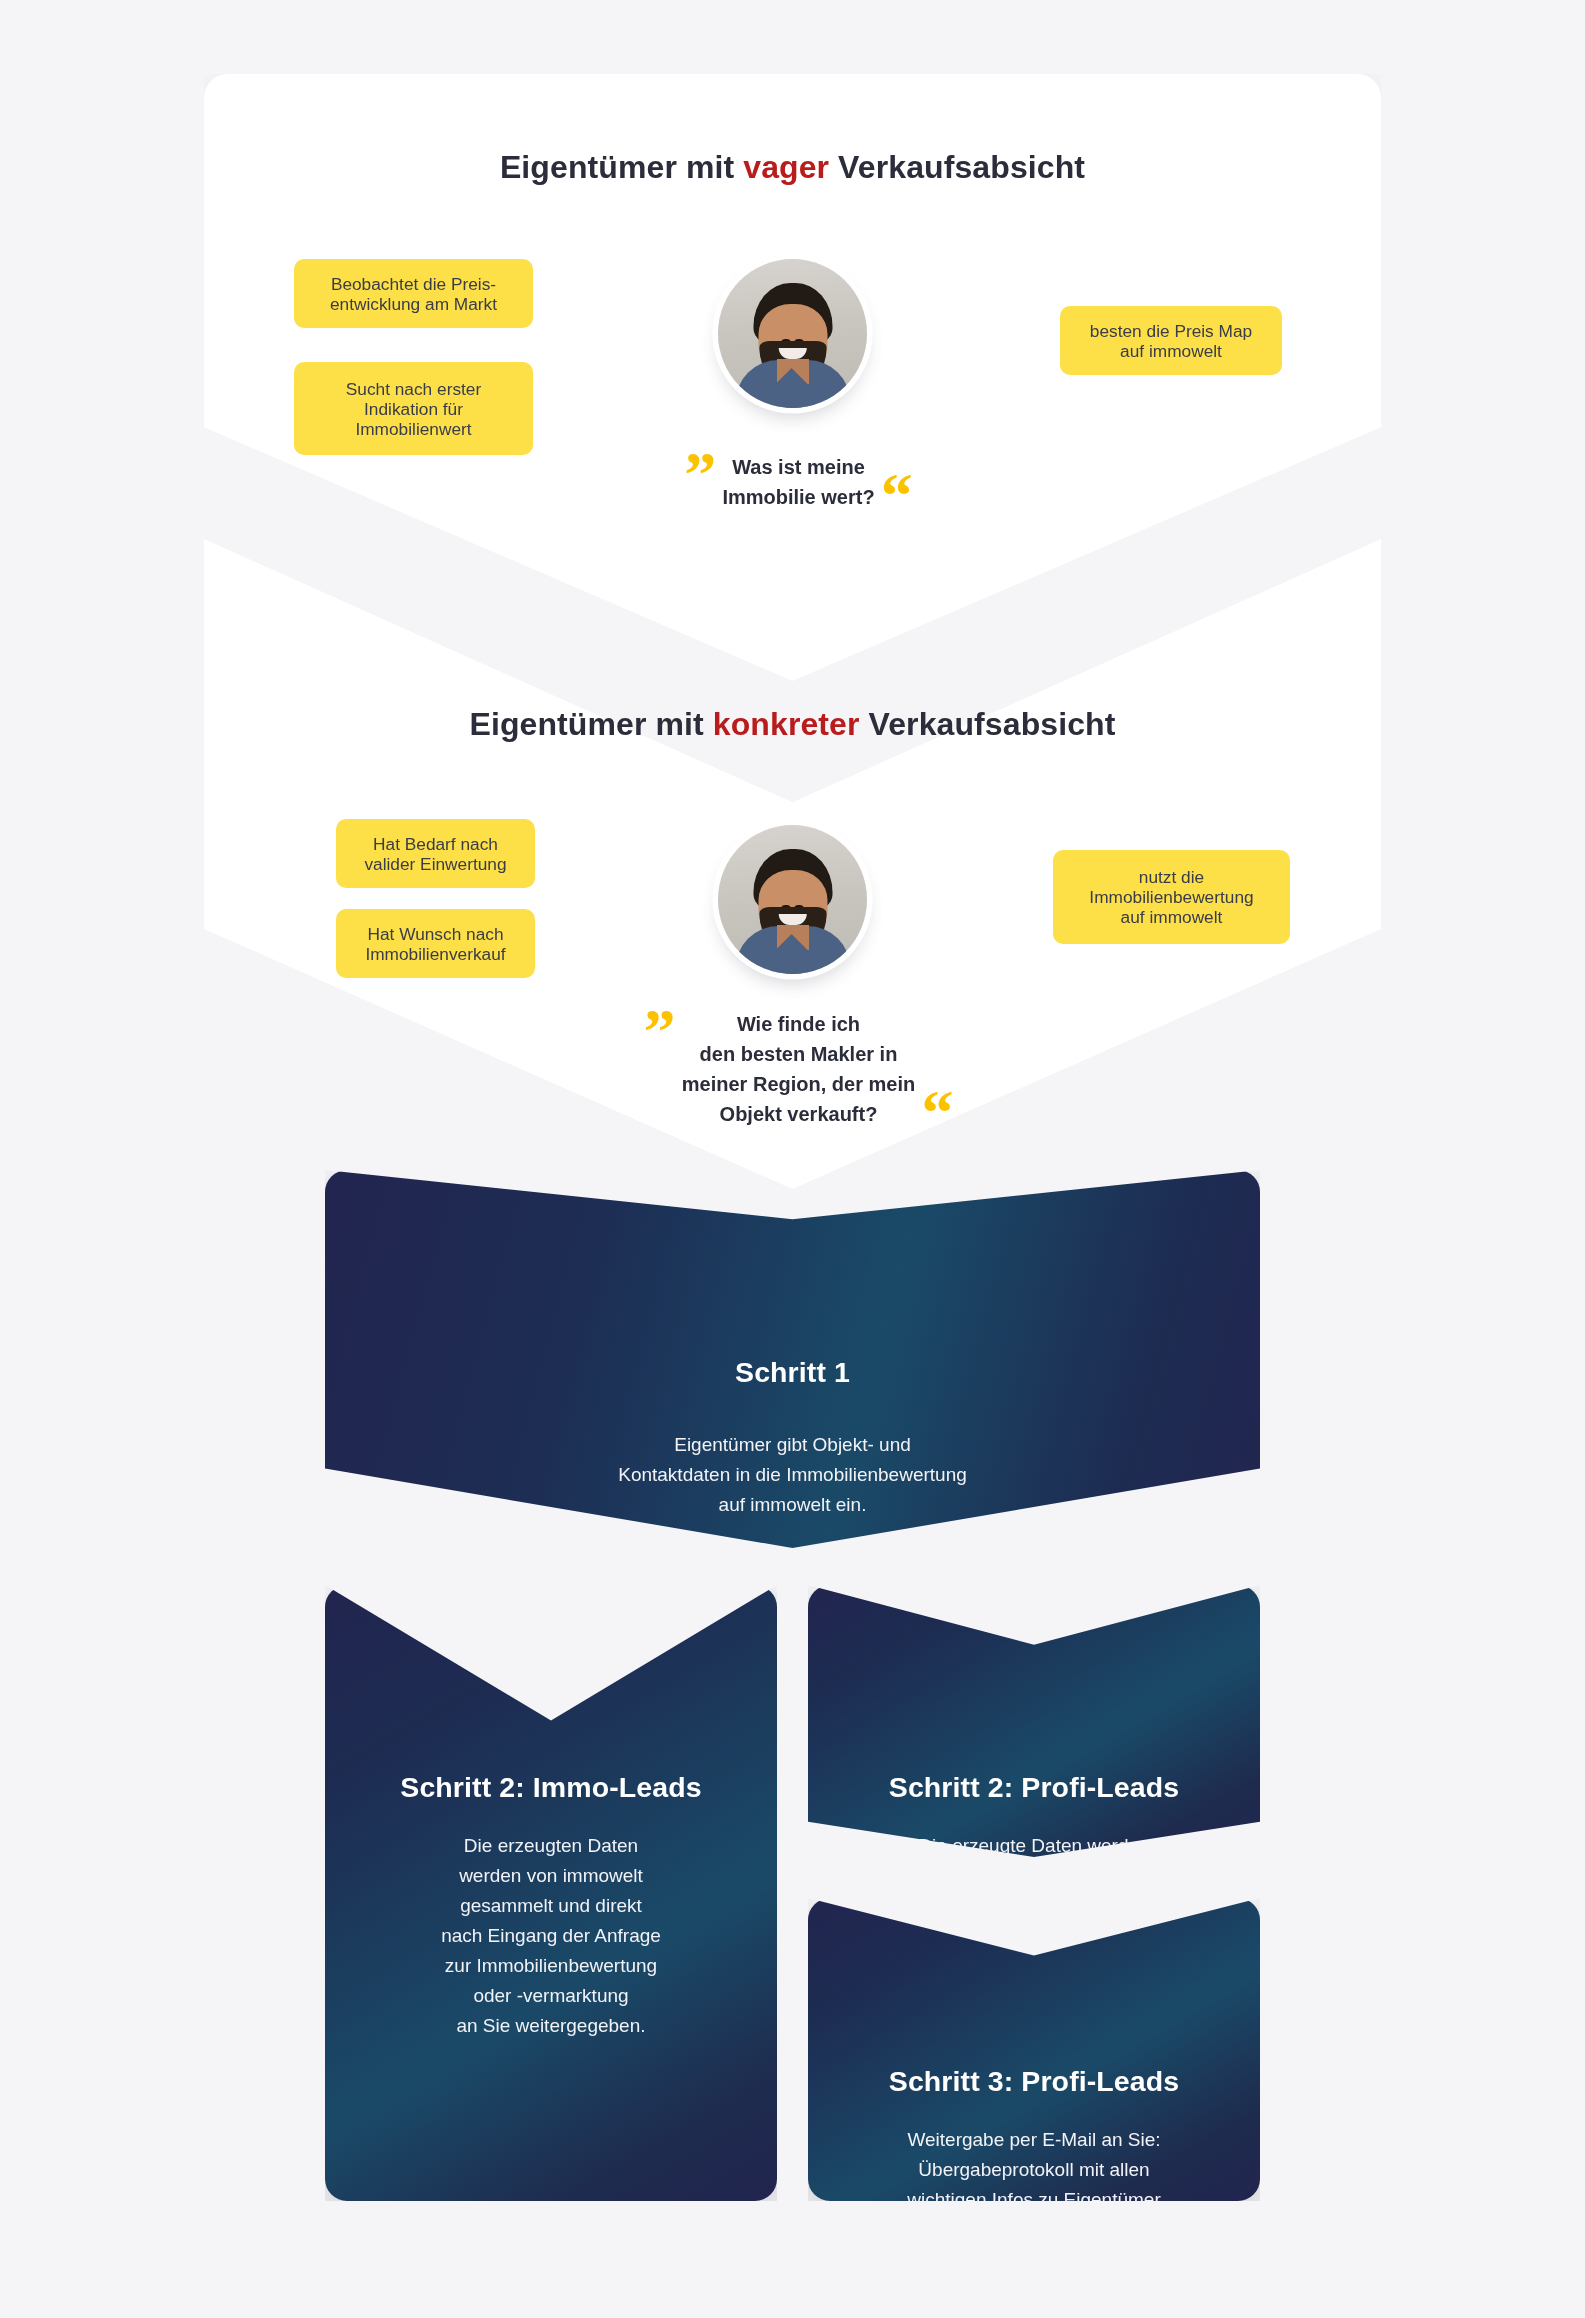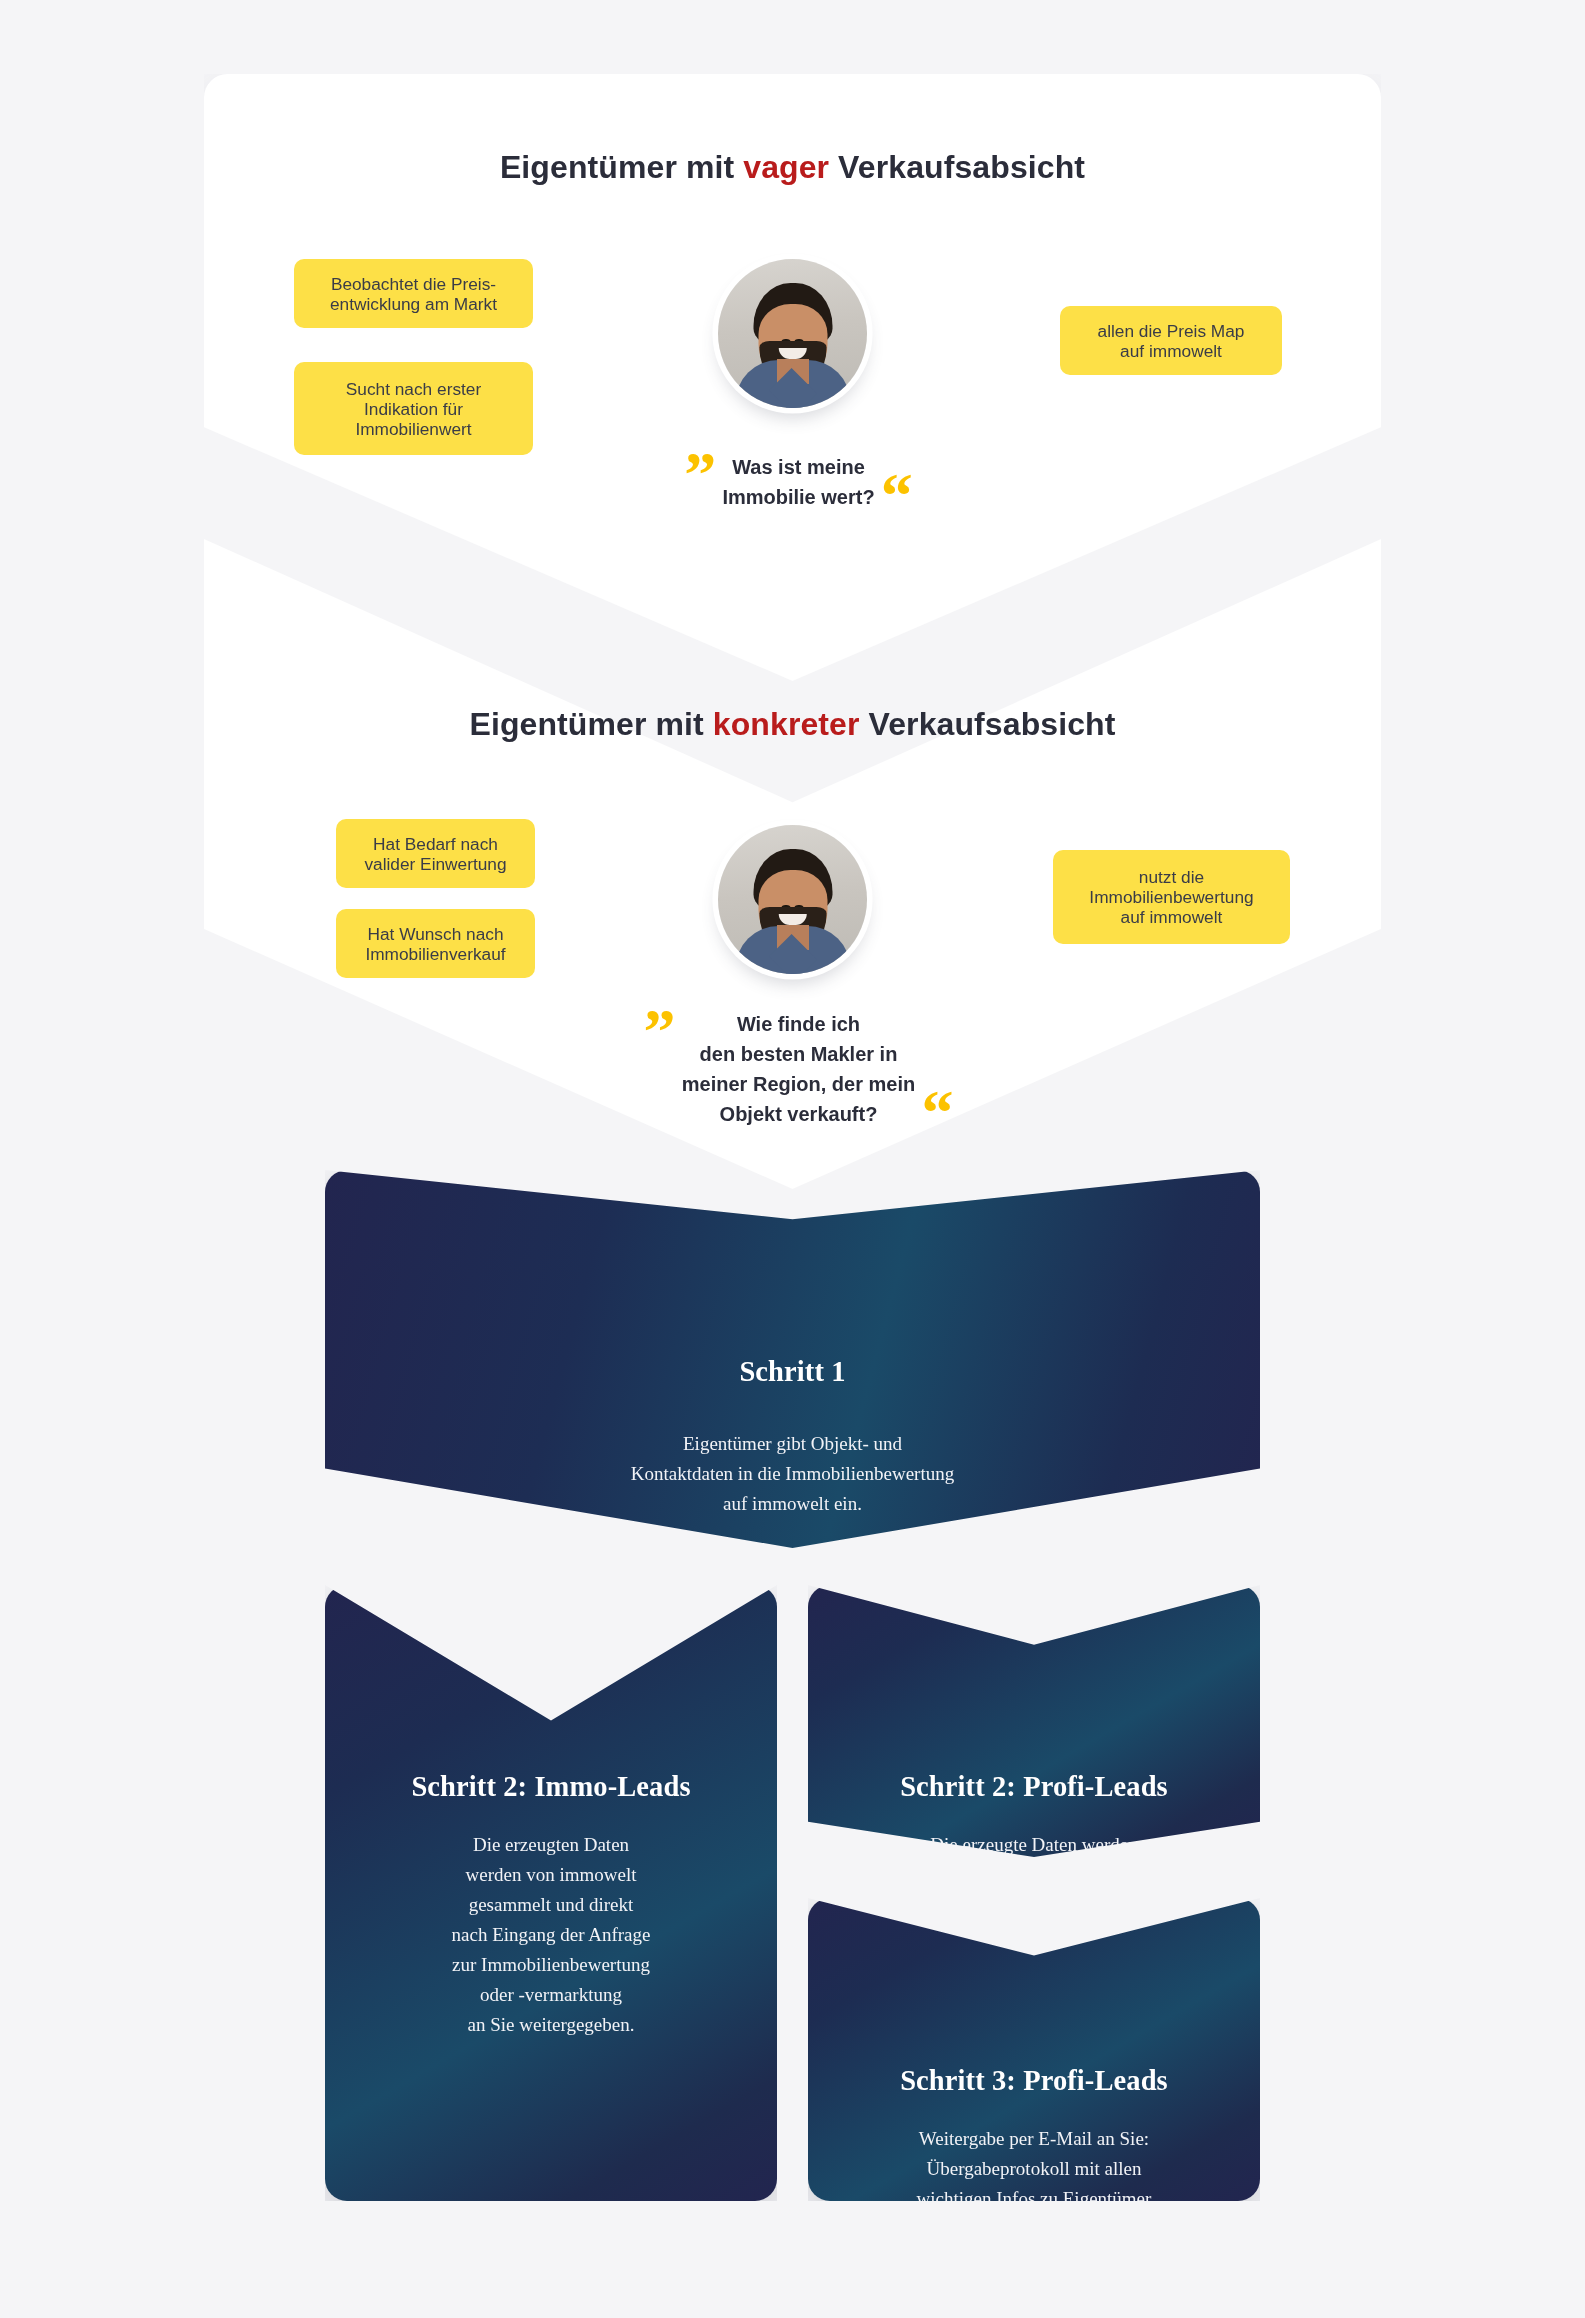--- a/index.html
+++ b/index.html
@@ -95,21 +95,21 @@
   .qmark.close{align-self:flex-end;margin-bottom:-3.7px;}
 
   
   .step-card{
     position:absolute;
     color:#ffffff;
     text-align:center;
     box-sizing:border-box;
     filter:drop-shadow(0 12.4px 18.6px rgba(40,45,75,.22));
   }
-  .step-inner{position:absolute;left:0;right:0;font-family:Liberation Serif, serif;}
+  .step-inner{position:absolute;left:0;right:0;}
   .step-title{font-size:28.5px;font-weight:700;letter-spacing:0.1px;}
   .step-body{font-size:19px;line-height:30px;font-weight:400;color:#f2f3f7;}
 
   #step-1{
     left:325px; top:1170px; width:935px; height:378px;
     background:linear-gradient(105deg,#22254f 0%, #1d2d54 28%, #1a4a68 58%, #1d2c52 84%, #22254f 100%);
     border-radius:22px;
     -webkit-clip-path:polygon(0 0,50% 13%,100% 0,100% 79%,50% 100%,0 79%);
     clip-path:polygon(0 0,50% 13%,100% 0,100% 79%,50% 100%,0 79%);
   }
@@ -157,21 +157,21 @@
     <div class="av-body"></div>
     <div class="av-neck"></div>
     <div class="av-collar"></div>
   </div>
 
   <div class="tag" style="left:294px;top:259px;width:239px;height:69px;white-space:pre-line;">Beobachtet die Preis-
 entwicklung am Markt</div>
   <div class="tag" style="left:294px;top:362px;width:239px;height:93px;white-space:pre-line;">Sucht nach erster
 Indikation für
 Immobilienwert</div>
-  <div class="tag" style="left:1060px;top:306px;width:222px;height:69px;white-space:pre-line;">allen die Preis Map
+  <div class="tag" style="left:1060px;top:306px;width:222px;height:69px;white-space:pre-line;">besten die Preis Map
 auf immowelt</div>
 
   <div class="quote-block" style="left:625px;top:452px;width:347px;justify-content:center;">
     <span class="qmark open">”</span>
     <span class="quote-text" style="white-space:pre-line;">Was ist meine
 Immobilie wert?</span>
     <span class="qmark close">“</span>
   </div>
 
   <div class="persona-card" id="persona-card-2"></div>

